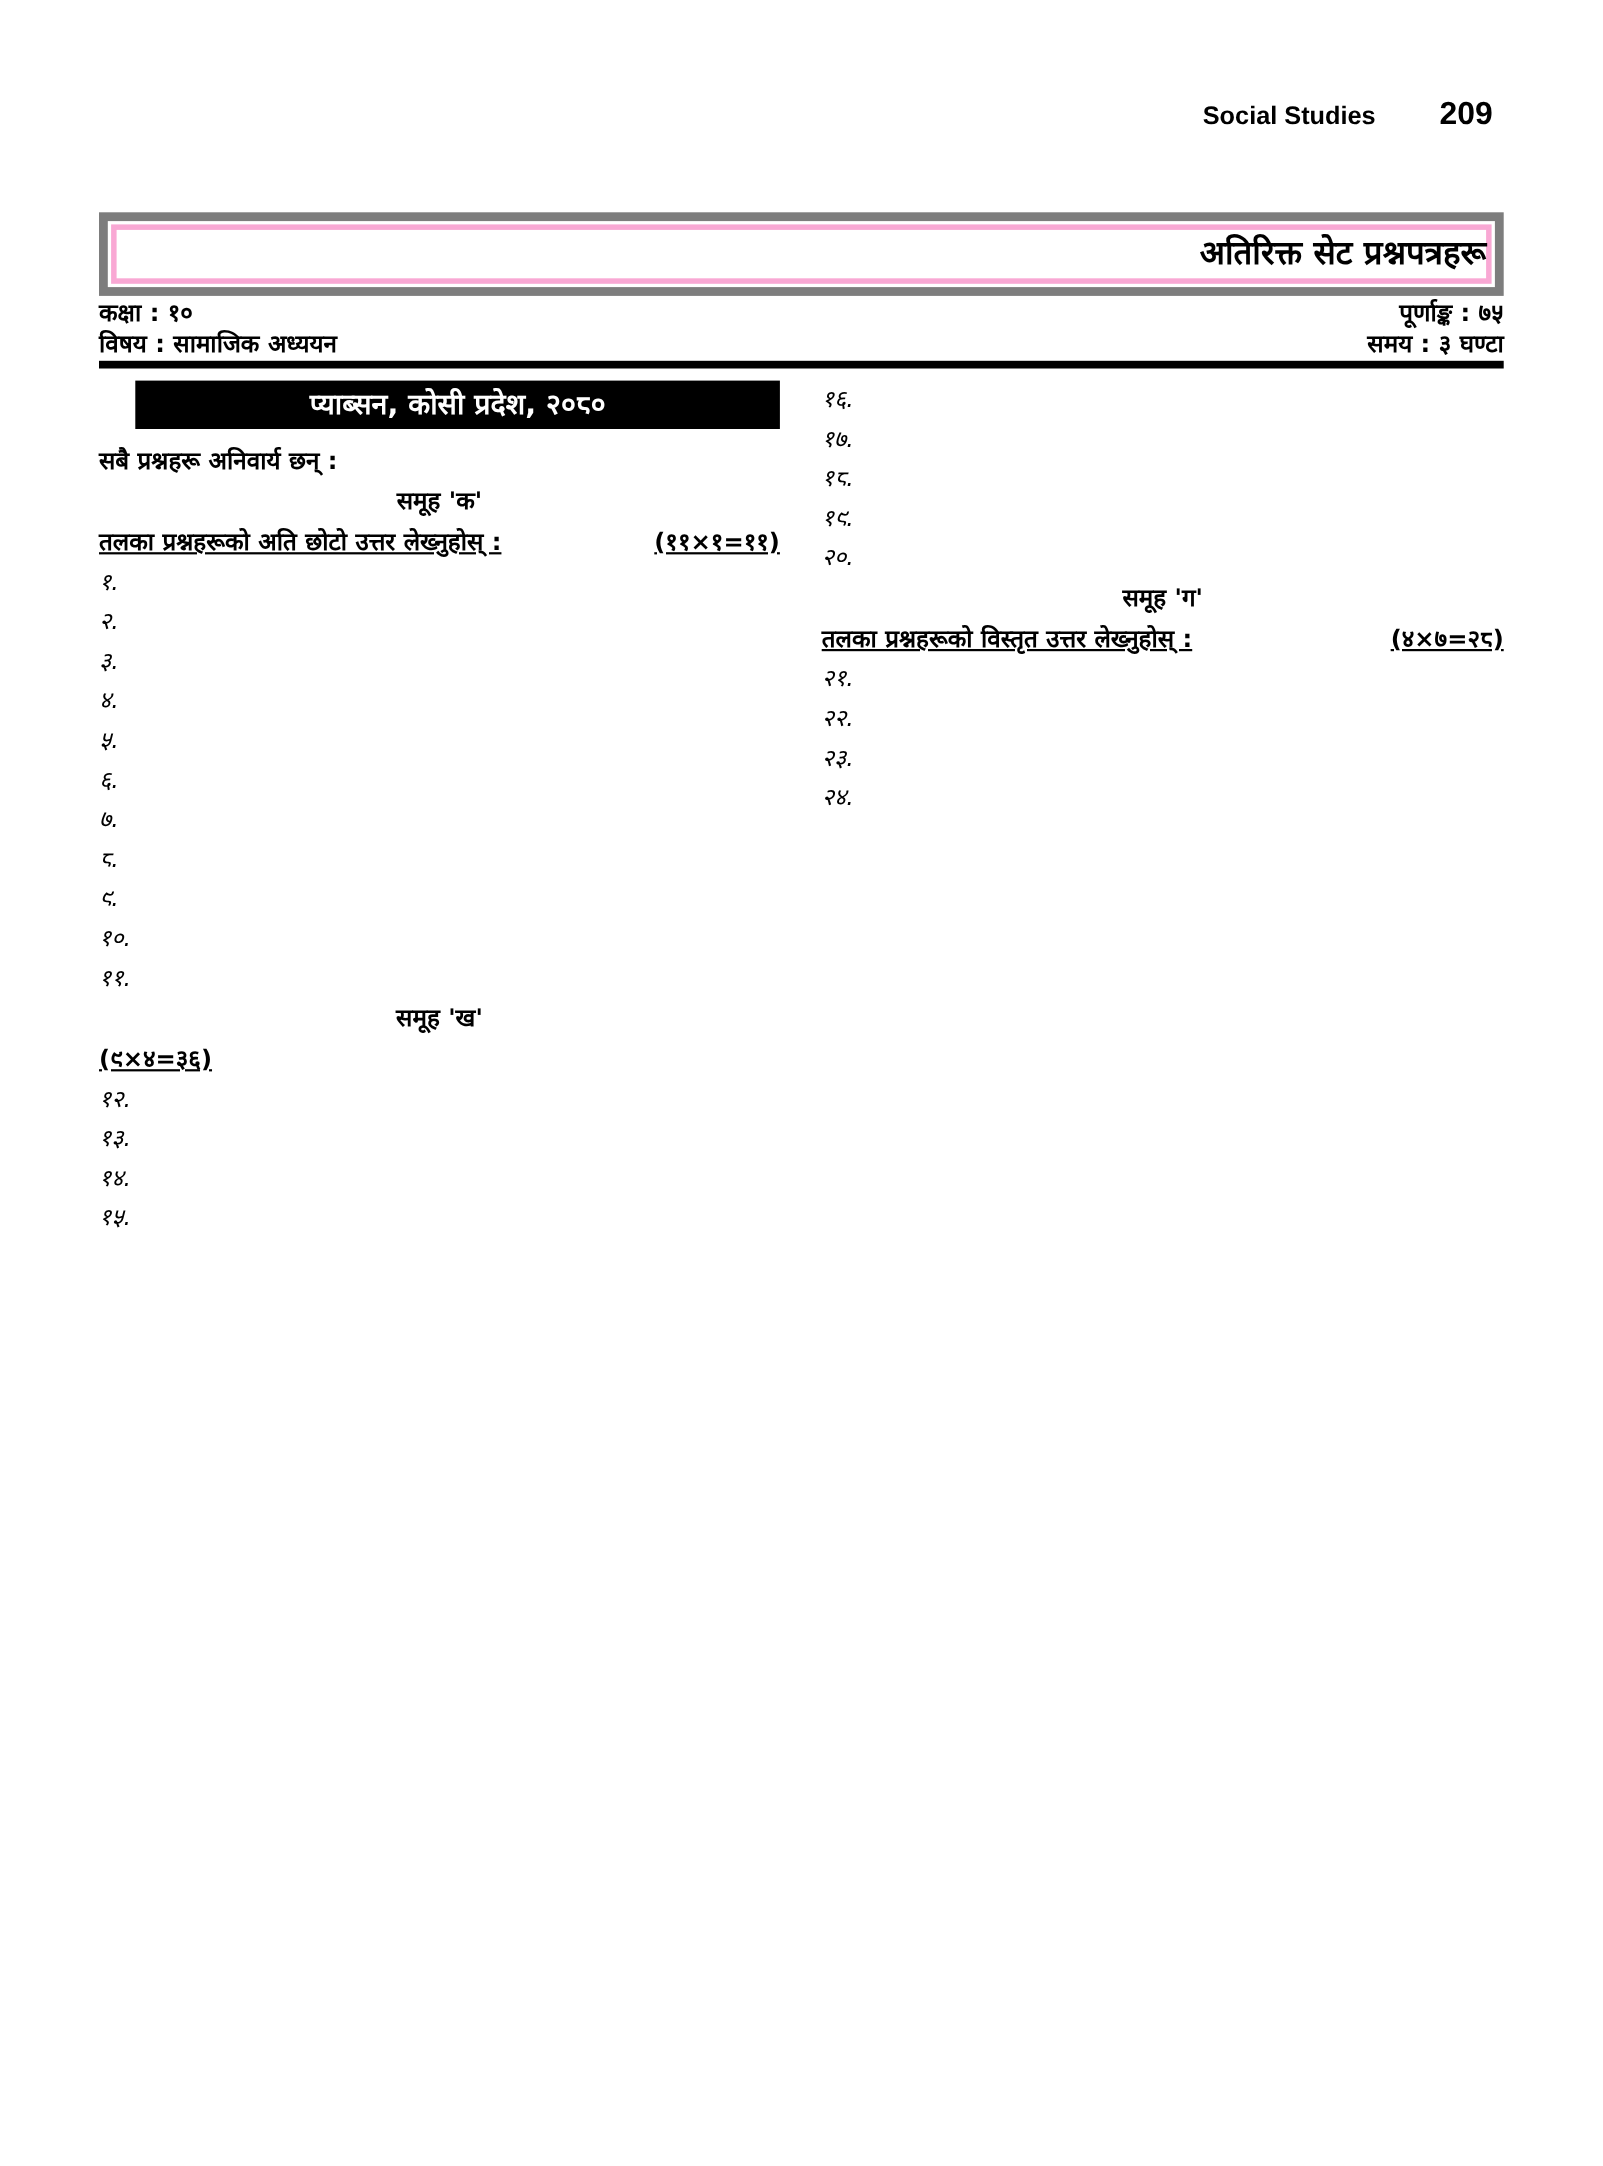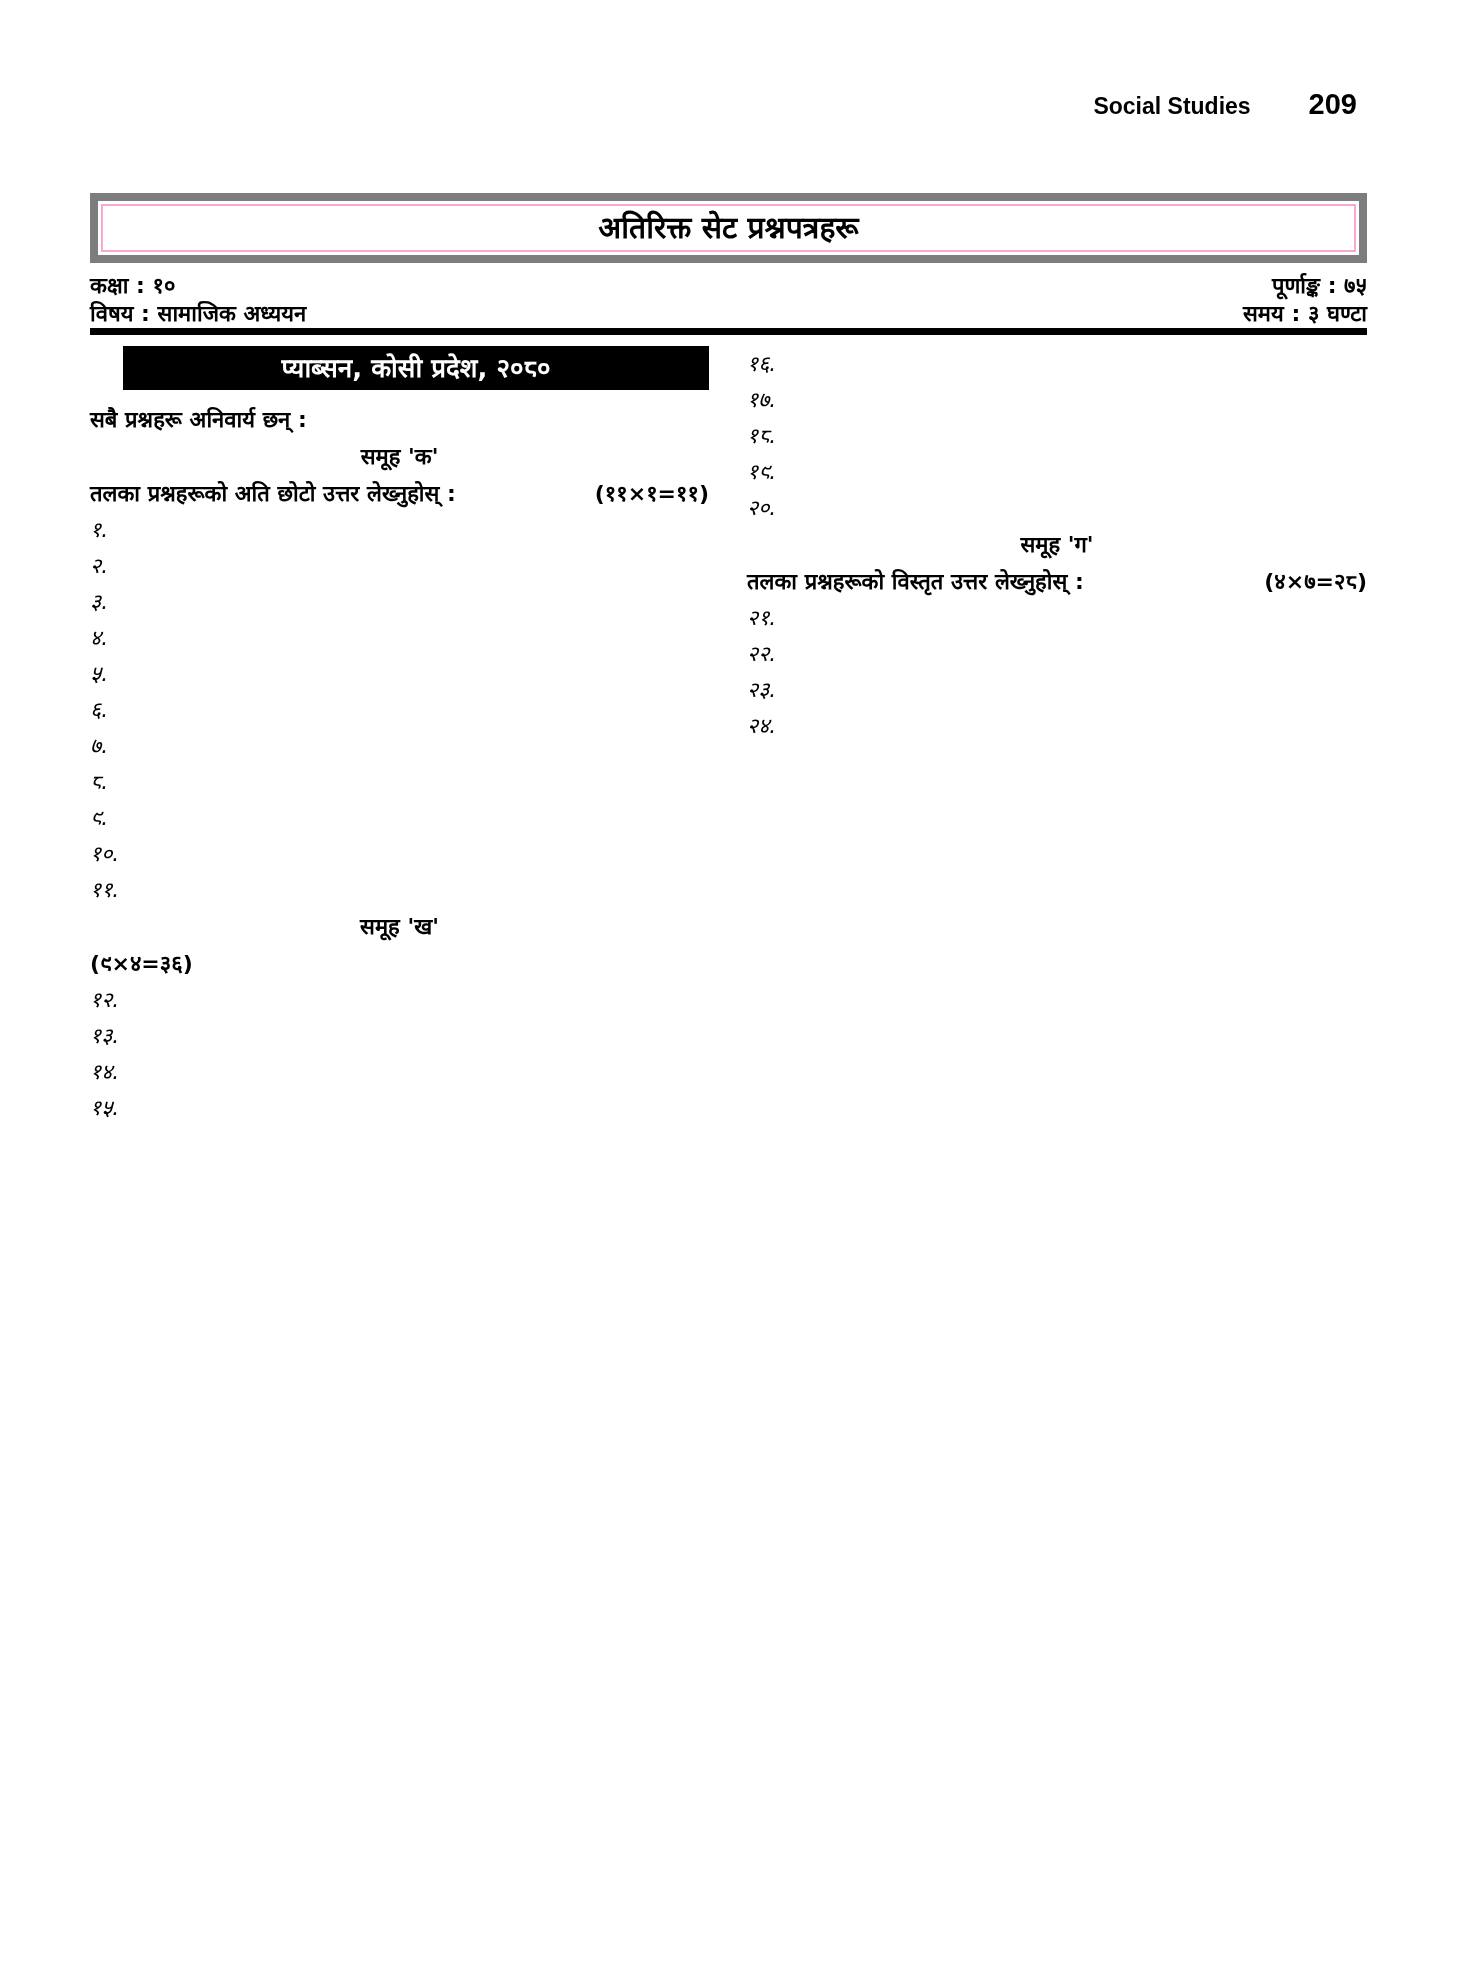--- a/index.html
+++ b/index.html
@@ -8,36 +8,36 @@
     font-family:"DejaVu Sans",sans-serif;color:#000;overflow:hidden;
     margin:0 auto;
   }
   
   .hdr{position:absolute;top:88px;right:100px;display:flex;align-items:baseline;gap:58px;}
   .hdr .subj{font-family:"Liberation Sans",sans-serif;font-weight:bold;font-size:23px;}
   .hdr .pno{font-family:"Liberation Sans",sans-serif;font-weight:bold;font-size:29px;}
   
   .tbox{position:absolute;top:193px;left:90px;width:1277px;box-sizing:border-box;
     border:8px solid #7d7d7d;padding:3px;}
-  .tbox-inner{border:2px solid #f9a8d4;text-align:center;
+  .tbox-inner{border:5px solid #f9a8d4;text-align:right;
     font-weight:bold;font-size:30px;line-height:42px;padding:1px 0;}
   
   .meta{position:absolute;top:272px;left:90px;width:1277px;font-weight:bold;font-size:22px;}
   .meta-row{display:flex;justify-content:space-between;line-height:28px;}
   
   .rule{position:absolute;top:328px;left:90px;width:1277px;height:7px;background:#000;}
   
   .cols{position:absolute;top:346px;left:90px;width:1277px;display:flex;gap:38px;}
   .col{width:619px;}
   .col.right{width:620px;}
   .banner{background:#000;color:#fff;text-align:center;font-weight:bold;
     font-size:26px;line-height:44px;height:44px;margin-bottom:11px;margin-left:33px;}
   .instr{font-weight:bold;font-size:22px;line-height:37px;}
   .gtitle{text-align:center;font-weight:bold;font-size:22px;line-height:37px;}
-  .ghead{display:flex;justify-content:space-between;font-weight:bold;font-size:22px;line-height:37px;}
+  .ghead{display:flex;justify-content:space-between;font-weight:bold;font-size:22px;line-height:37px;text-decoration:underline;}
   .ghead .gmarks{white-space:nowrap;}
   
   .q{display:flex;align-items:flex-start;}
   .qno{flex:0 0 42px;font-size:21.5px;line-height:36px;font-style:italic;}
   .col.right .qno{flex:0 0 56px;}
 </style>
 </head>
 <body>
 
 <div class="page">

